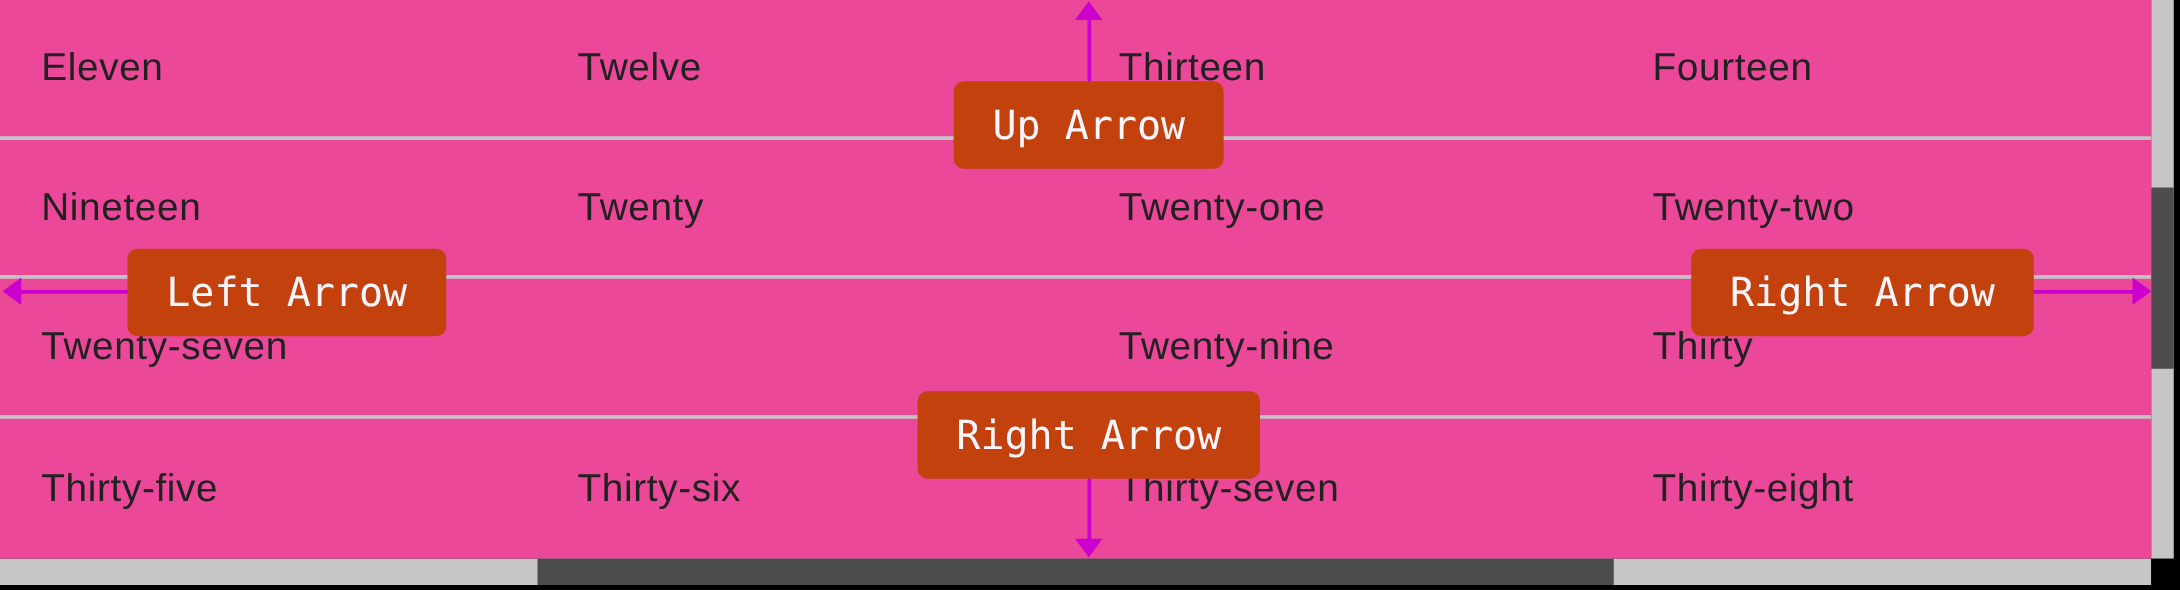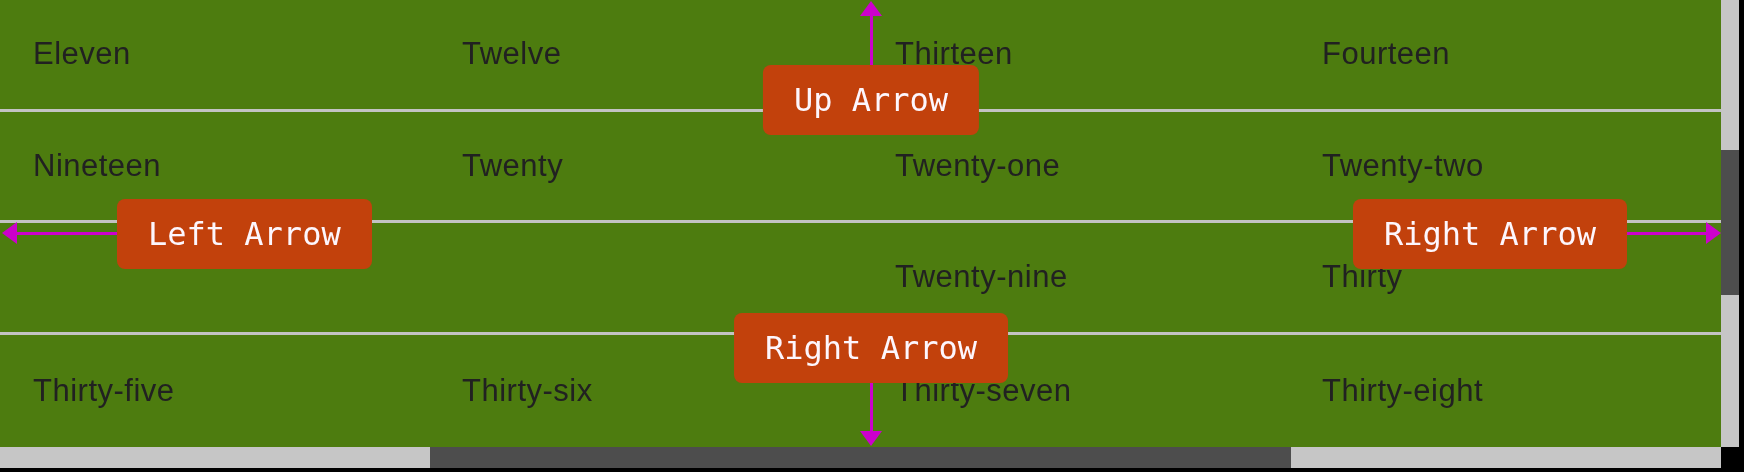--- a/index.html
+++ b/index.html
@@ -7,21 +7,21 @@
     position:relative;
     width:1744px;height:472px;
     background:#000;
     overflow:hidden;
     font-family:"Liberation Sans", sans-serif;
   }
   
   .viewport{
     position:absolute;left:0;top:0;
     width:1721px;height:447px;
-    background:#4d7c0f;overflow:hidden;text-align:center;
+    background:#ec4899;overflow:hidden;text-align:center;
   }
   .grid-row{
     position:relative;
     height:108.6px;
     border-bottom:3px solid #c3c3c3;
   }
   .grid-row.last{height:112px;border-bottom:none;}
   .grid-cell{
     position:absolute;top:50%;transform:translateY(-50%);
     font-size:31px;font-weight:400;color:#212121;
@@ -43,21 +43,21 @@
   .ann-head{position:absolute;width:0;height:0;z-index:2;}
 
   .up-label{left:871px;top:65px;transform:translateX(-50%);}
   .up-line{left:869.5px;top:12px;width:3px;height:56px;}
   .up-head{left:860px;top:1px;border-left:11px solid transparent;border-right:11px solid transparent;border-bottom:15px solid #cc00cc;}
 
   .down-label{left:871px;top:313px;transform:translateX(-50%);}
   .down-line{left:869.5px;top:380px;width:3px;height:54px;}
   .down-head{left:860px;top:431px;border-left:11px solid transparent;border-right:11px solid transparent;border-top:15px solid #cc00cc;}
 
-  .left-label{left:117px;top:199px;}
+  .left-label{left:102px;top:199px;}
   .left-line{left:14px;top:231.5px;width:106px;height:3px;}
   .left-head{left:2px;top:222px;border-top:11px solid transparent;border-bottom:11px solid transparent;border-right:15px solid #cc00cc;}
 
   .right-label{left:1353px;top:199px;}
   .right-line{left:1625px;top:231.5px;width:84px;height:3px;}
   .right-head{left:1706px;top:222px;border-top:11px solid transparent;border-bottom:11px solid transparent;border-left:15px solid #cc00cc;}
 
   
   .v-track{
     position:absolute;left:1721px;top:0;width:18px;height:447px;
@@ -83,20 +83,21 @@
       <span class="grid-cell c2">Thirteen</span>
       <span class="grid-cell c3">Fourteen</span>
     </div>
     <div class="grid-row">
       <span class="grid-cell c0">Nineteen</span>
       <span class="grid-cell c1">Twenty</span>
       <span class="grid-cell c2">Twenty-one</span>
       <span class="grid-cell c3">Twenty-two</span>
     </div>
     <div class="grid-row">
+      <span class="grid-cell c0">Twenty-seven</span>
       <span class="grid-cell c2">Twenty-nine</span>
       <span class="grid-cell c3">Thirty</span>
     </div>
     <div class="grid-row last">
       <span class="grid-cell c0">Thirty-five</span>
       <span class="grid-cell c1">Thirty-six</span>
       <span class="grid-cell c2">Thirty-seven</span>
       <span class="grid-cell c3">Thirty-eight</span>
     </div>
   </div>

